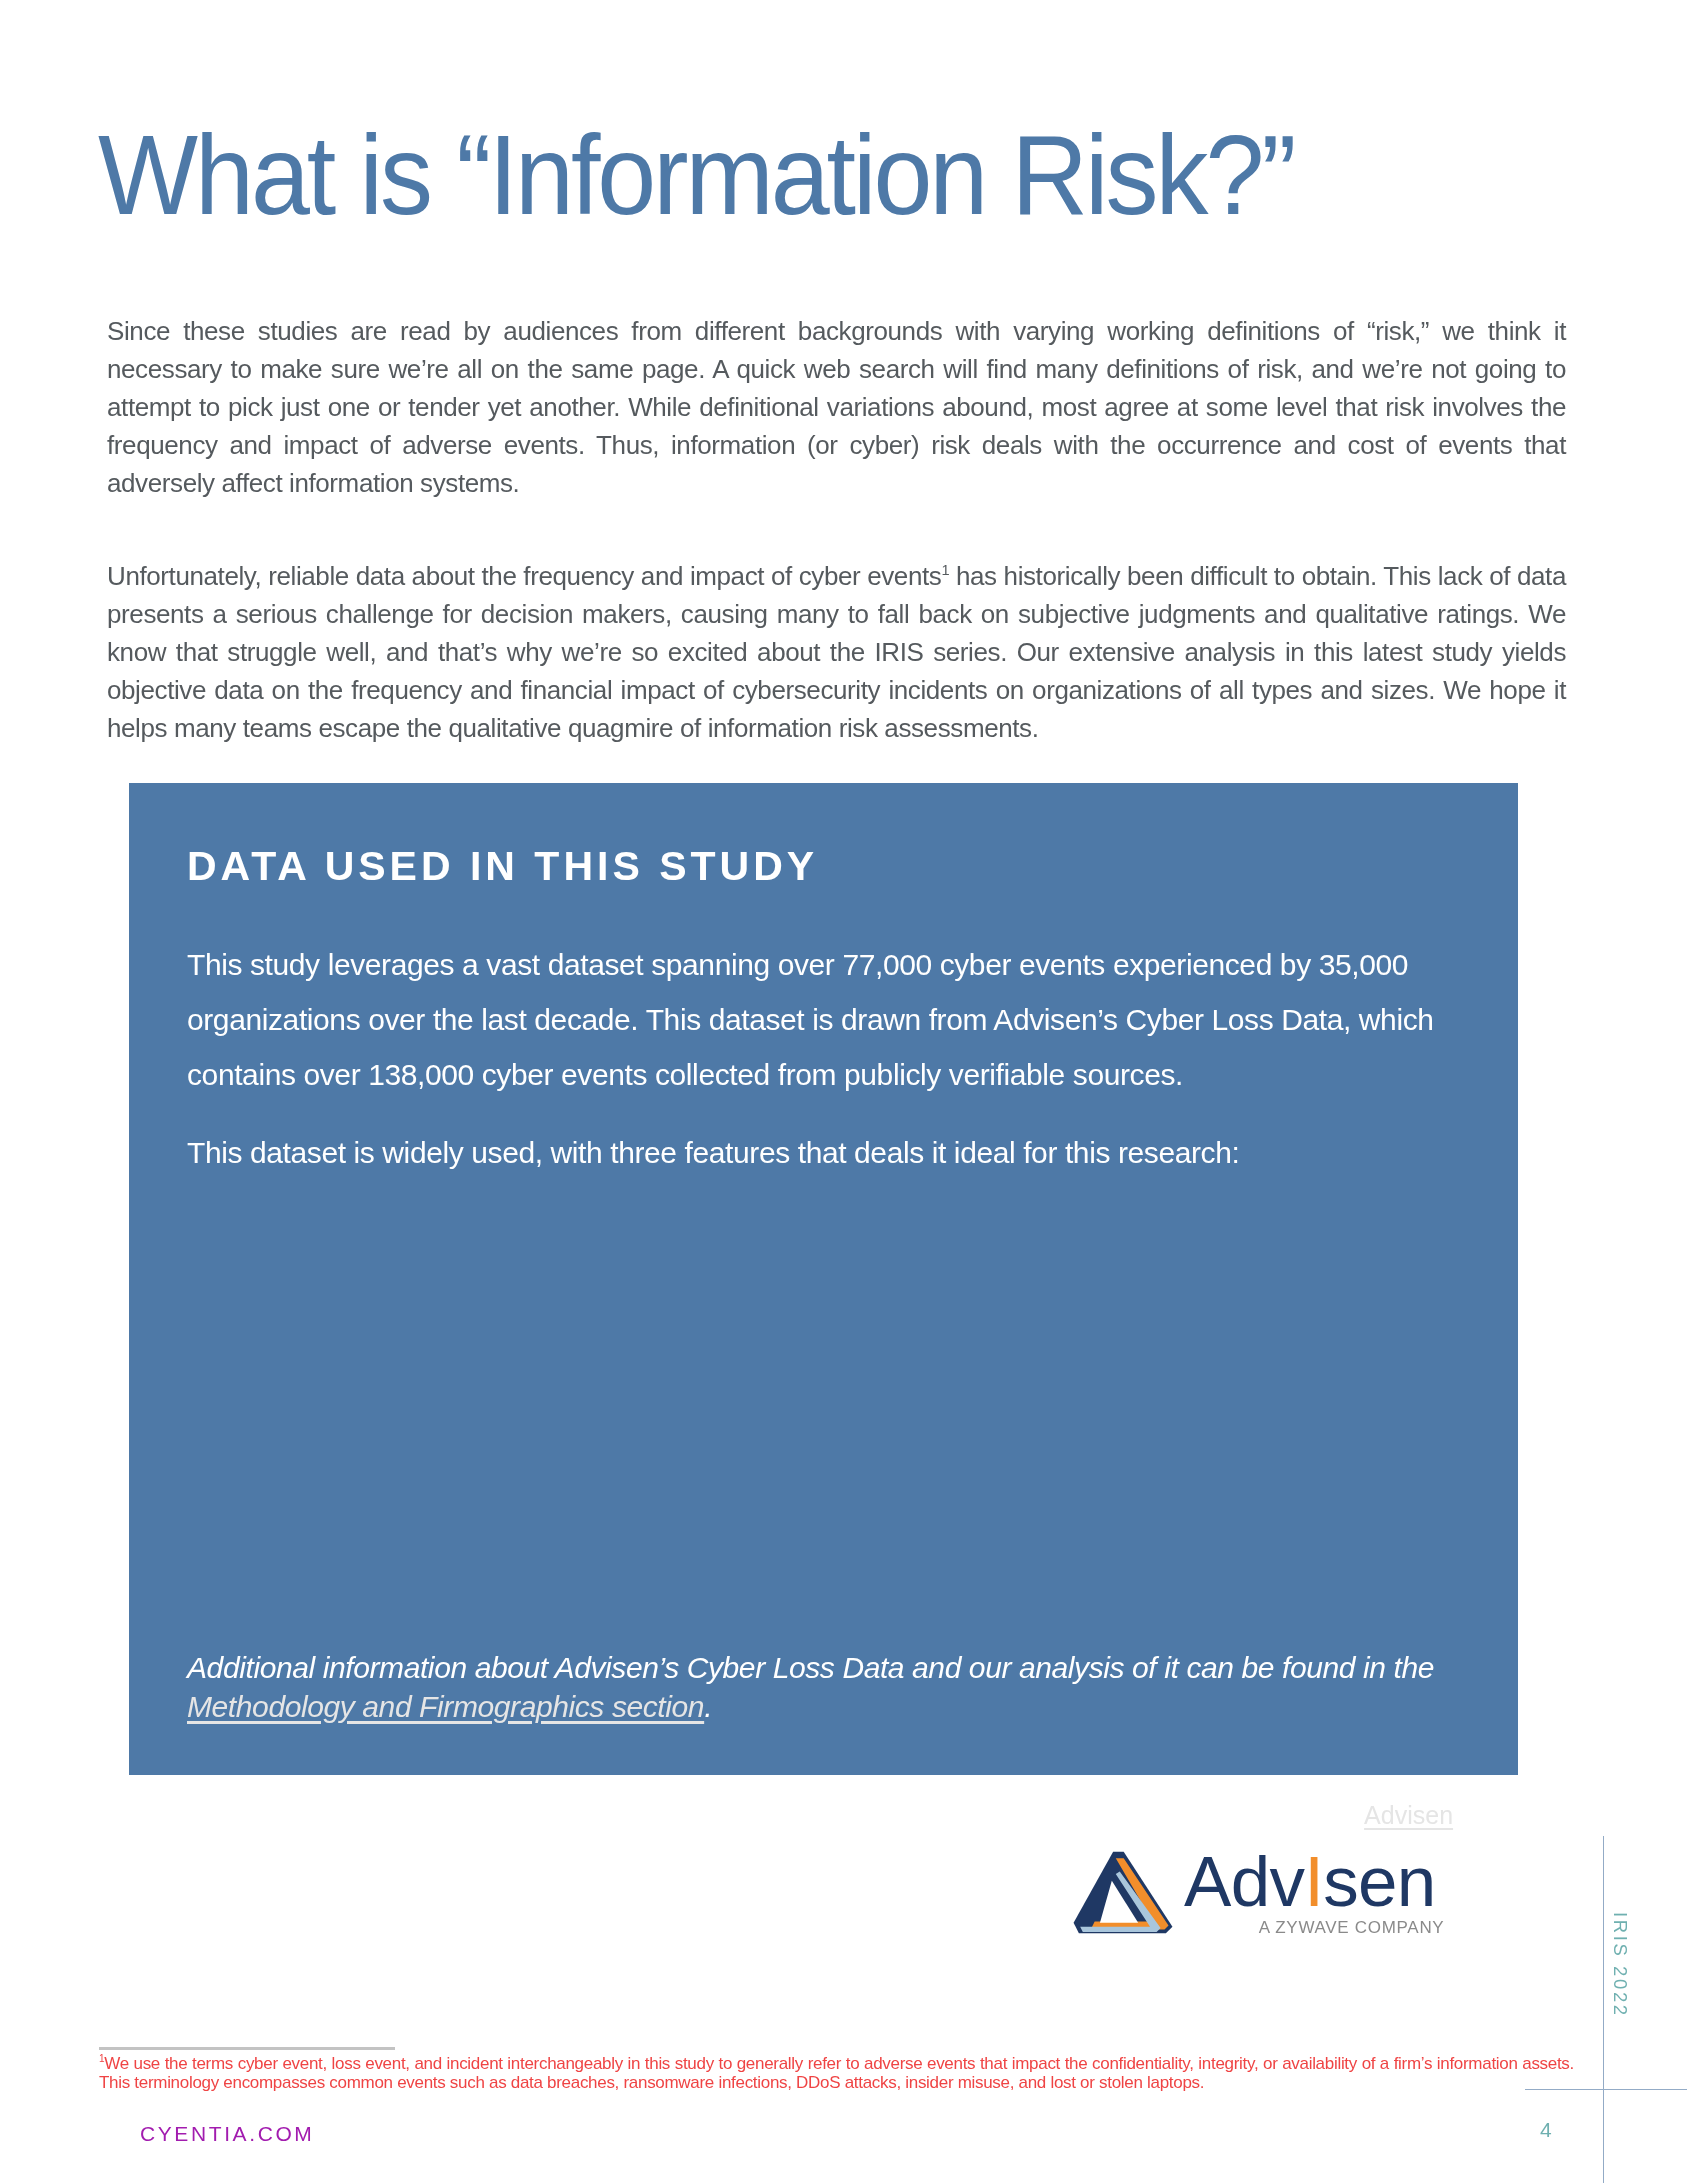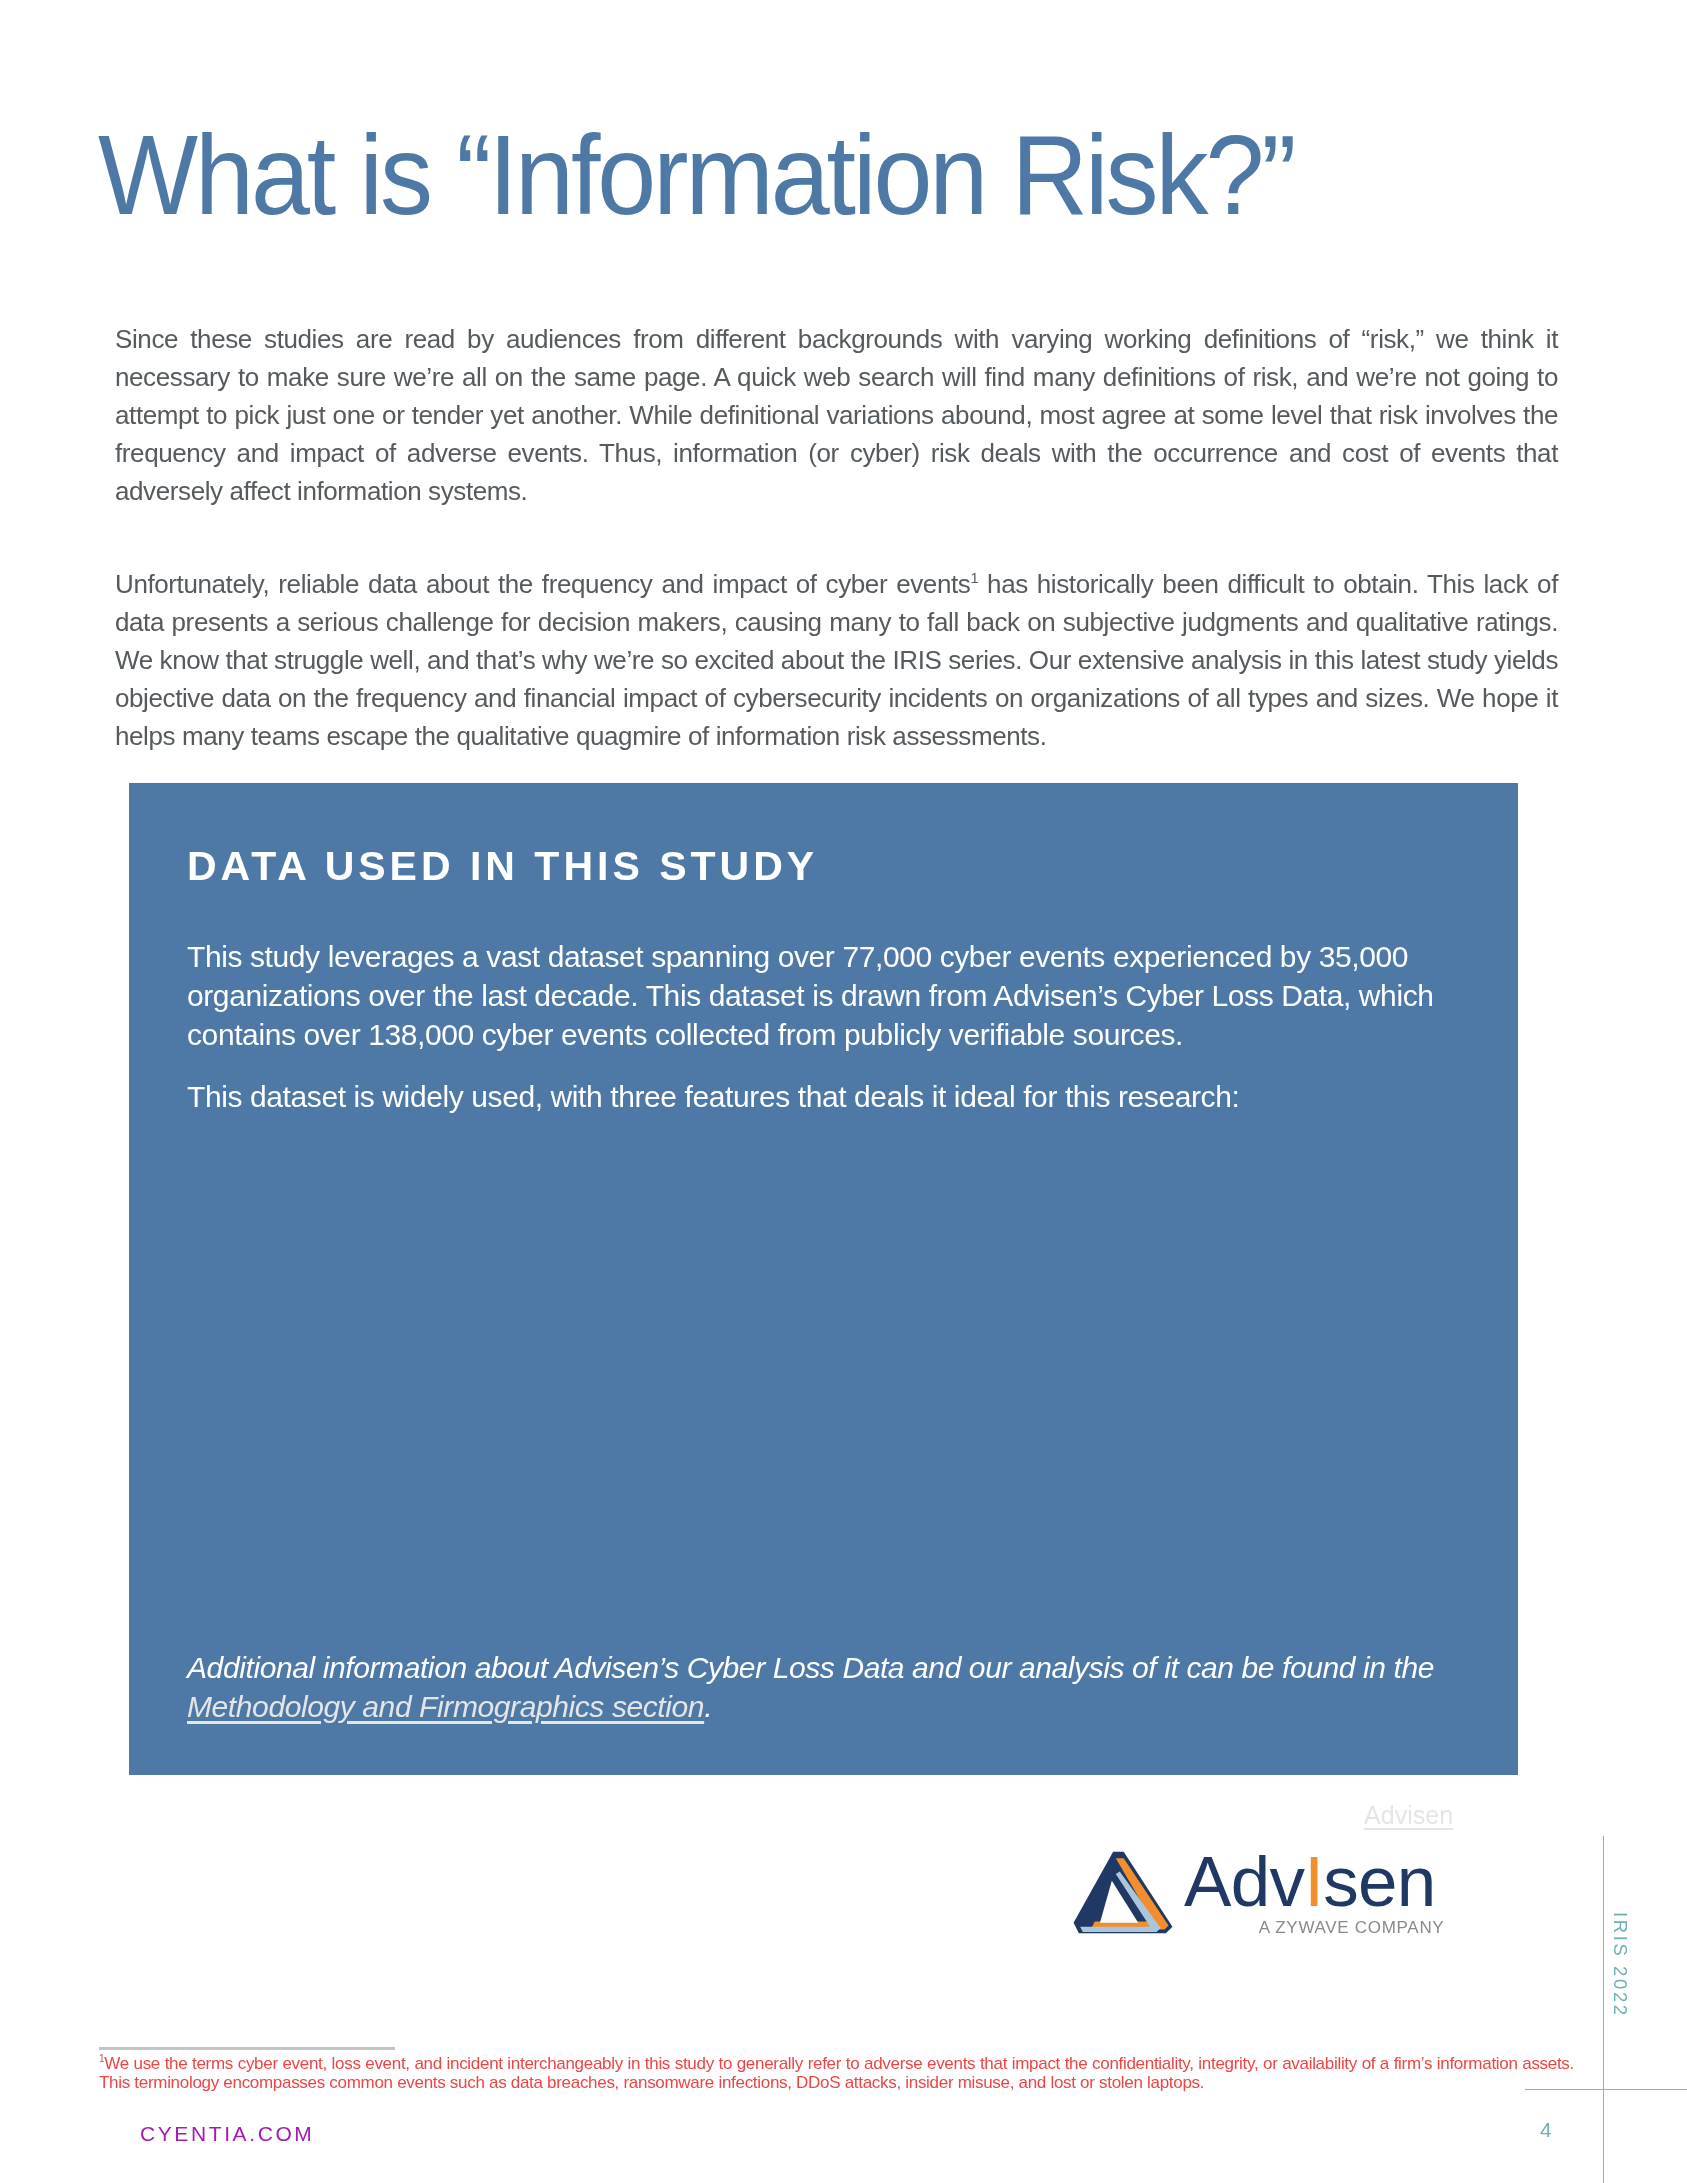--- a/index.html
+++ b/index.html
@@ -2,29 +2,29 @@
 <html style="font-size:10.6px"><head>
 <meta charset="utf-8">
 <style>
   html, body { margin:0; padding:0; }
   body { width:1687px; height:2183px; position:relative; background:#ffffff; overflow:hidden;
          font-family:"Liberation Sans", sans-serif; }
   .title { position:absolute; left:98px; top:118px; font-size:114px; font-weight:300; color:#4e79a7;
            letter-spacing:-3.3px; line-height:1; white-space:nowrap; transform:scaleX(0.93); transform-origin:left top; }
   .body-text { position:absolute; left:99px; width:1475px; color:#555a5e; font-size:26px; line-height:38px;
                text-align:justify; letter-spacing:-0.4px; }
-  .body-text p { margin:16px; }
+  .body-text p { margin:8px; }
   #p1 { top:304px; }
   #p2 { top:549px; }
   sup { font-size:14.6px; line-height:0; vertical-align:super; }
 
   .box { position:absolute; left:129px; top:783px; width:1389px; height:992px; background:#4e79a7; }
   .box-heading { position:absolute; left:58px; top:60px; font-size:41px; font-weight:bold; color:#ffffff;
                  letter-spacing:4px; white-space:nowrap; }
-  .box-intro { position:absolute; left:58px; top:154px; width:1277px; color:#ffffff; font-size:30px; line-height:39px;
+  .box-intro { position:absolute; left:58px; top:154px; width:1277px; color:#ffffff; font-size:30px; line-height:55px;
                letter-spacing:-0.4px; }
   .box-intro p { margin:0; }
   .box-intro p + p { margin-top:22.5px; }
   .feature { position:absolute; left:152px; display:flex; align-items:center; color:#ffffff; }
   .feature .num { font-size:111px; font-weight:bold; width:78px; text-align:center; line-height:1; }
   .feature .txt { font-size:30px; line-height:42px; letter-spacing:-0.4px; margin-left:13.2px; }
   #f1 { top:1052px; } #f2 { top:1181px; } #f3 { top:1297px; }
   .box-note { position:absolute; left:58px; top:865px; width:1277px; font-style:italic; color:#ffffff; font-size:30px;
               line-height:39px; letter-spacing:-0.4px; }
   .link { color:#e5e5e5; text-decoration:underline; text-underline-offset:4px;text-align:center; }

